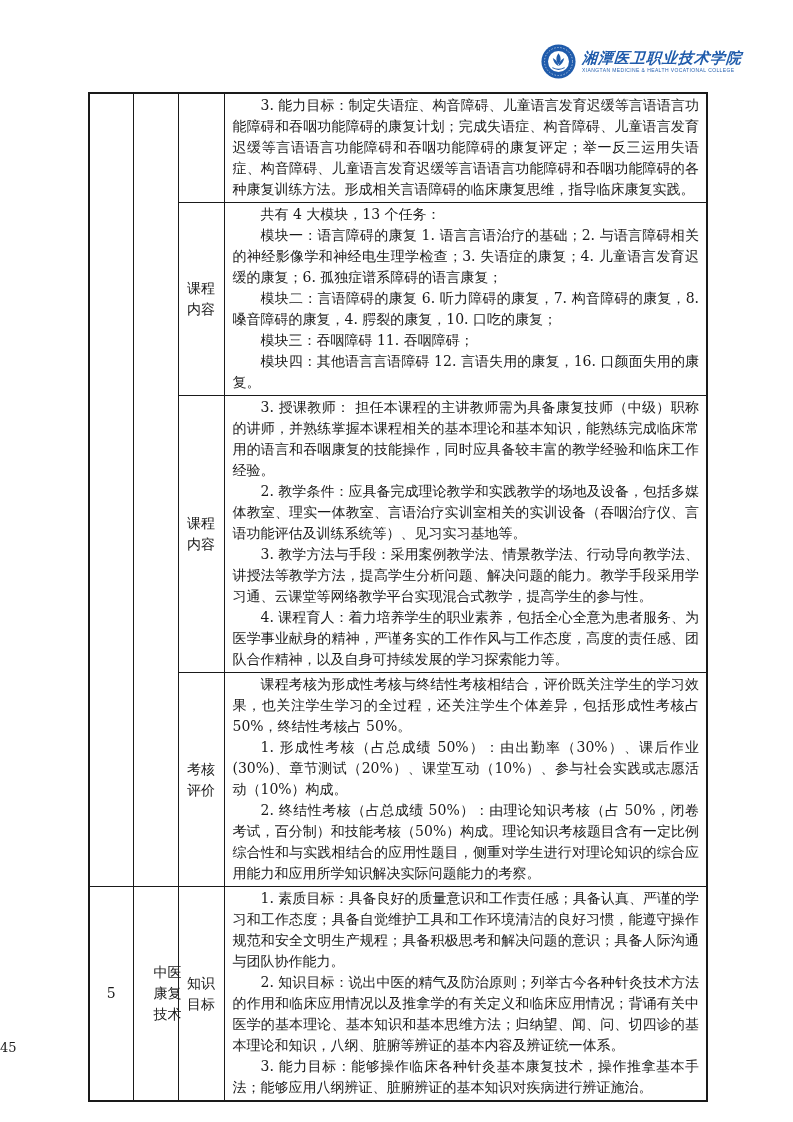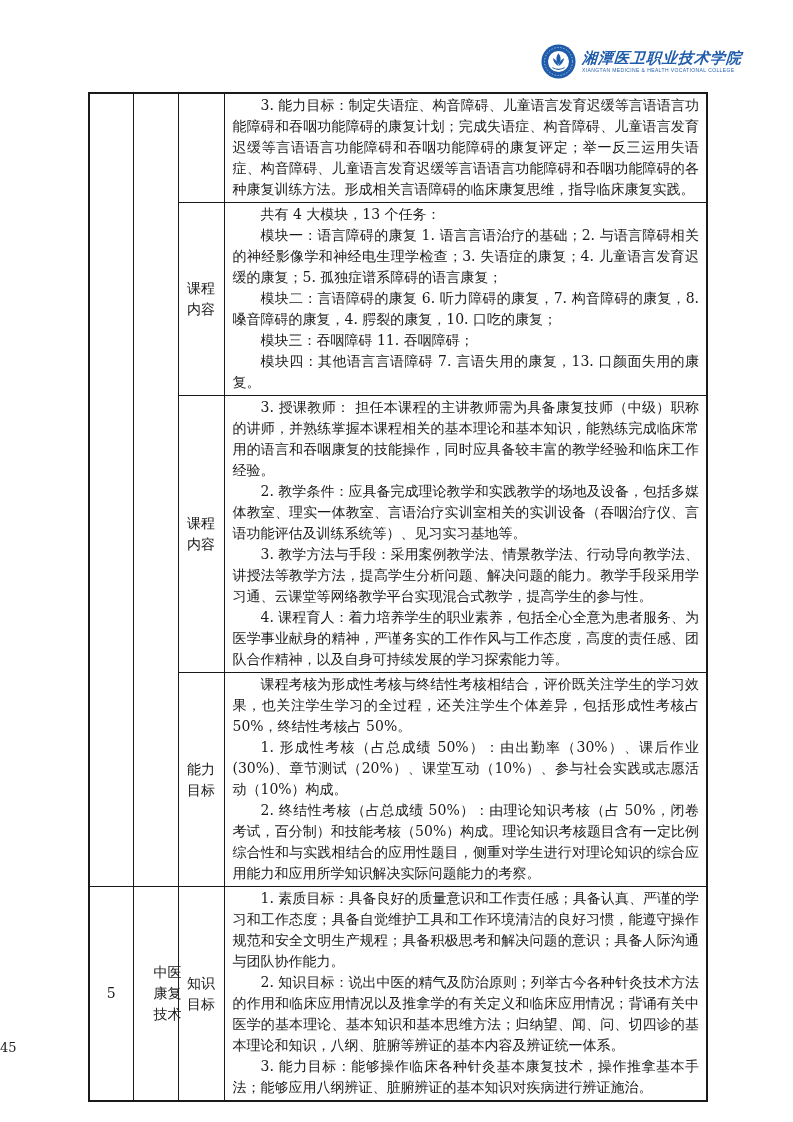--- a/index.html
+++ b/index.html
@@ -112,37 +112,37 @@
           <td class="col-course" rowspan="4"><span class="vwrap"></span></td>
           <td class="col-label"><span class="vwrap"></span></td>
           <td class="col-content">
             <p>3. 能力目标：制定失语症、构音障碍、儿童语言发育迟缓等言语语言功能障碍和吞咽功能障碍的康复计划；完成失语症、构音障碍、儿童语言发育迟缓等言语语言功能障碍和吞咽功能障碍的康复评定；举一反三运用失语症、构音障碍、儿童语言发育迟缓等言语语言功能障碍和吞咽功能障碍的各种康复训练方法。形成相关言语障碍的临床康复思维，指导临床康复实践。</p>
           </td>
         </tr>
         <tr style="height: 168px;">
           <td class="col-label"><span class="vwrap">课程内容</span></td>
           <td class="col-content">
             <p>共有 4 大模块，13 个任务：</p>
-            <p>模块一：语言障碍的康复 1. 语言言语治疗的基础；2. 与语言障碍相关的神经影像学和神经电生理学检查；3. 失语症的康复；4. 儿童语言发育迟缓的康复；5. 孤独症谱系障碍的语言康复；</p>
+            <p>模块一：语言障碍的康复 1. 语言言语治疗的基础；2. 与语言障碍相关的神经影像学和神经电生理学检查；3. 失语症的康复；4. 儿童语言发育迟缓的康复；6. 孤独症谱系障碍的语言康复；</p>
             <p>模块二：言语障碍的康复 6. 听力障碍的康复，7. 构音障碍的康复，8. 嗓音障碍的康复，4. 腭裂的康复，10. 口吃的康复；</p>
             <p>模块三：吞咽障碍 11. 吞咽障碍；</p>
-            <p>模块四：其他语言言语障碍 7. 言语失用的康复，13. 口颜面失用的康复。</p>
+            <p>模块四：其他语言言语障碍 12. 言语失用的康复，16. 口颜面失用的康复。</p>
           </td>
         </tr>
         <tr style="height: 256px;">
           <td class="col-label"><span class="vwrap">课程内容</span></td>
           <td class="col-content">
             <p>3. 授课教师： 担任本课程的主讲教师需为具备康复技师（中级）职称的讲师，并熟练掌握本课程相关的基本理论和基本知识，能熟练完成临床常用的语言和吞咽康复的技能操作，同时应具备较丰富的教学经验和临床工作经验。</p>
             <p>2. 教学条件：应具备完成理论教学和实践教学的场地及设备，包括多媒体教室、理实一体教室、言语治疗实训室相关的实训设备（吞咽治疗仪、言语功能评估及训练系统等）、见习实习基地等。</p>
             <p>3. 教学方法与手段：采用案例教学法、情景教学法、行动导向教学法、讲授法等教学方法，提高学生分析问题、解决问题的能力。教学手段采用学习通、云课堂等网络教学平台实现混合式教学，提高学生的参与性。</p>
             <p>4. 课程育人：着力培养学生的职业素养，包括全心全意为患者服务、为医学事业献身的精神，严谨务实的工作作风与工作态度，高度的责任感、团队合作精神，以及自身可持续发展的学习探索能力等。</p>
           </td>
         </tr>
         <tr style="height: 186px;">
-          <td class="col-label"><span class="vwrap">能力目标</span></td>
+          <td class="col-label"><span class="vwrap">考核评价</span></td>
           <td class="col-content">
             <p>课程考核为形成性考核与终结性考核相结合，评价既关注学生的学习效果，也关注学生学习的全过程，还关注学生个体差异，包括形成性考核占 50%，终结性考核占 50%。</p>
             <p>1. 形成性考核（占总成绩 50%）：由出勤率（30%）、课后作业(30%)、章节测试（20%）、课堂互动（10%）、参与社会实践或志愿活动（10%）构成。</p>
             <p>2. 终结性考核（占总成绩 50%）：由理论知识考核（占 50%，闭卷考试，百分制）和技能考核（50%）构成。理论知识考核题目含有一定比例综合性和与实践相结合的应用性题目，侧重对学生进行对理论知识的综合应用能力和应用所学知识解决实际问题能力的考察。</p>
           </td>
         </tr>
         <tr style="height: 213px;">
           <td class="col-num" rowspan="1">5</td>
           <td class="col-course" rowspan="1"><span class="vwrap">中医康复技术</span></td>
           <td class="col-label"><span class="vwrap">知识目标</span></td>

